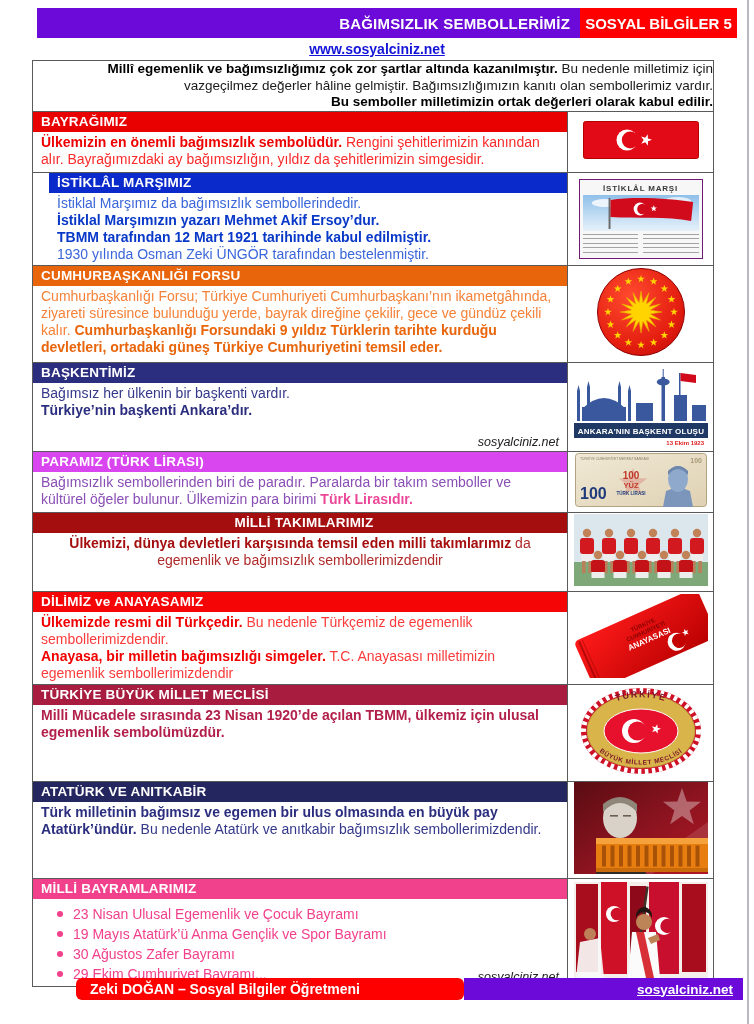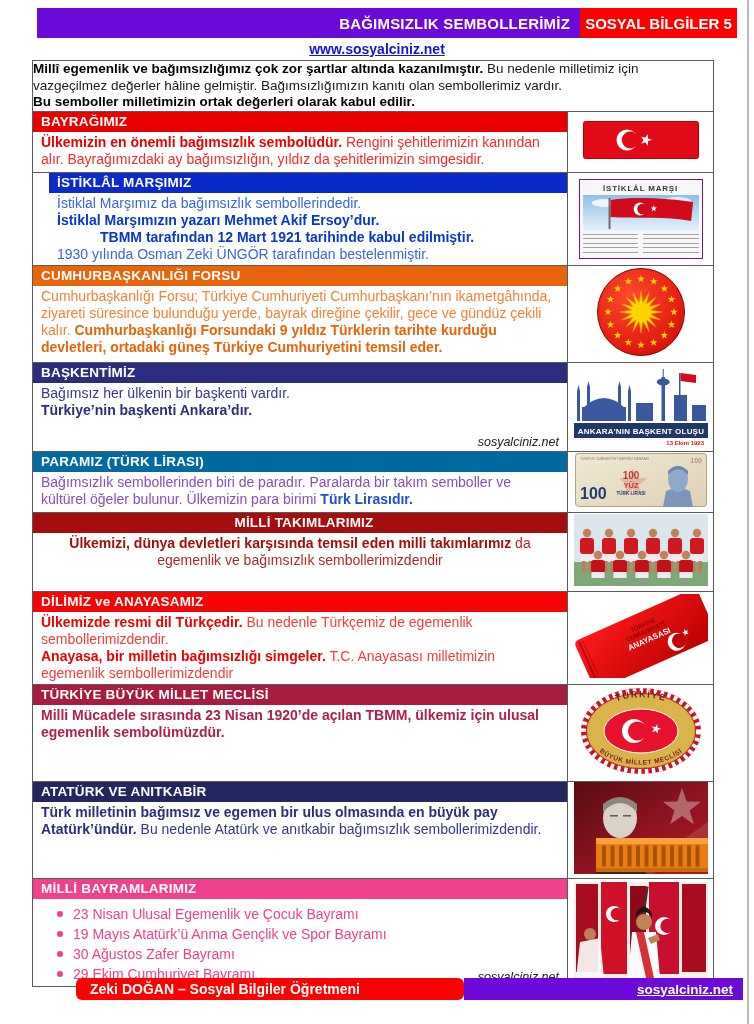--- a/index.html
+++ b/index.html
@@ -12,21 +12,21 @@
   .banner-title { flex:1; background:#6B0AD9; color:#fff; font-weight:bold; font-size:15px;
                   display:flex; align-items:center; justify-content:flex-end; padding-right:10px; letter-spacing:.2px; }
   .banner-badge { width:157px; background:#FE0000; color:#fff; font-weight:bold; font-size:15px;
                   display:flex; align-items:center; justify-content:center; }
   .site-link-row { position:absolute; left:0; top:40px; width:754px; text-align:center; }
   .site-link-row a { color:#1414D8; font-weight:bold; font-size:14px; text-decoration:underline; }
 
   
   .main-table { position:absolute; left:32px; top:60px; width:681px; border-collapse:collapse; table-layout:fixed; }
   .main-table td { border:1px solid #5a5a5a; padding:0; vertical-align:top; background:#fff; }
-  .intro-cell { text-align:left; font-size:13.5px; line-height:16.5px; color:#1a1a1a; padding:3px 8px; height:48px; vertical-align:middle !important; }
+  .intro-cell { text-align:right; font-size:13.5px; line-height:16.5px; color:#1a1a1a; padding:3px 8px; height:48px; vertical-align:middle !important; }
   .intro-cell b { color:#000; }
 
   .content-cell { position:relative; }
   .sec-header { height:20px; line-height:20px; color:#fff; font-weight:bold; font-size:13.5px;
                 padding-left:8px; letter-spacing:.2px; }
   .sec-body { padding:2px 8px 2px 8px; font-size:14px; line-height:17px; }
   .sec-body p { margin:0; }
   .watermark { position:absolute; right:8px; bottom:2px; font-style:italic; font-size:12.5px; color:#222; }
 
   ul.bullets { margin:3px 0 0 0; padding:0 0 0 16px; list-style:none; }
@@ -91,21 +91,21 @@
               <circle cx="47.2" cy="19" r="8.4" fill="#E30A17"></circle>
     <polygon points="63.0,13.0 64.4,17.1 68.7,17.1 65.3,19.7 66.5,23.9 63.0,21.4 59.5,23.9 60.7,19.7 57.3,17.1 61.6,17.1" fill="#fff" transform="rotate(17 63 19)"></polygon>
             </svg></td>
         </tr>
         <tr>
           <td class="content-cell" style="height: 90px; padding-left: 16px;">
             <div class="sec-header" style="background: rgb(10, 42, 203);">İSTİKLÂL MARŞIMIZ</div>
             <div class="sec-body" style="color: rgb(58, 102, 217);">
               <p><span>İstiklal Marşımız da bağımsızlık sembollerindedir.</span></p>
               <p><span style="font-weight: bold; color: rgb(8, 56, 200);">İstiklal Marşımızın yazarı Mehmet Akif Ersoy’dur.</span></p>
-              <p><span style="font-weight: bold; color: rgb(8, 56, 200); margin-left: 43px;">TBMM tarafından 12 Mart 1921 tarihinde kabul edilmiştir.</span></p>
+              <p><span style="font-weight: bold; color: rgb(8, 56, 200);">TBMM tarafından 12 Mart 1921 tarihinde kabul edilmiştir.</span></p>
               <p><span>1930 yılında Osman Zeki ÜNGÖR tarafından bestelenmiştir.</span></p>
             </div>
           </td>
           <td class="image-cell">
             <div class="img-marsi">
     <div class="marsi-title">İSTİKLÂL MARŞI</div>
     <div class="marsi-photo">
       <svg width="116" height="36" viewBox="0 0 118 36" preserveAspectRatio="none">
         <defs>
                     <linearGradient id="sky1" x1="0" y1="0" x2="0" y2="1">
@@ -196,23 +196,23 @@
     </g>
     <rect x="105" y="10" width="1.5" height="24" fill="#39589E"></rect>
     <polygon points="106.5,10 122,12 122,20 106.5,18" fill="#D10A1C"></polygon>
     <rect x="0" y="60" width="134" height="15" fill="#1F3864"></rect>
     <text x="67" y="70.8" text-anchor="middle" font-size="8" font-weight="bold" fill="#fff" font-family="Liberation Sans, sans-serif" letter-spacing=".2">ANKARA'NIN BAŞKENT OLUŞU</text>
     <text x="130" y="82" text-anchor="end" font-size="6" font-weight="bold" fill="#E02020" font-family="Liberation Sans, sans-serif">13 Ekim 1923</text>
             </svg></td>
         </tr>
         <tr>
           <td class="content-cell" style="height: 60px;">
-            <div class="sec-header" style="background: #0369a1;">PARAMIZ (TÜRK LİRASI)</div>
+            <div class="sec-header" style="background: #d946ef;">PARAMIZ (TÜRK LİRASI)</div>
             <div class="sec-body" style="color: rgb(138, 79, 181);">
-              <p><span>Bağımsızlık sembollerinden biri de paradır. Paralarda bir takım semboller ve kültürel öğeler bulunur. Ülkemizin para birimi </span><span style="font-weight: bold; color: #1d4ed8;">Türk Lirasıdır.</span></p>
+              <p><span>Bağımsızlık sembollerinden biri de paradır. Paralarda bir takım semboller ve kültürel öğeler bulunur. Ülkemizin para birimi </span><span style="font-weight: bold; color: #ec4899;">Türk Lirasıdır.</span></p>
             </div>
           </td>
           <td class="image-cell"><svg width="132" height="54" viewBox="0 0 132 54">
     <defs>
                 <linearGradient id="noteg" x1="0" y1="0" x2="1" y2="1">
       <stop offset="0" stop-color="#F0E9D6"></stop>
                   <stop offset="1" stop-color="#DFD1B2"></stop>
                 </linearGradient>
               </defs>
     <rect x="0.5" y="0.5" width="131" height="53" rx="3" fill="url(#noteg)" stroke="#B3A383"></rect>

